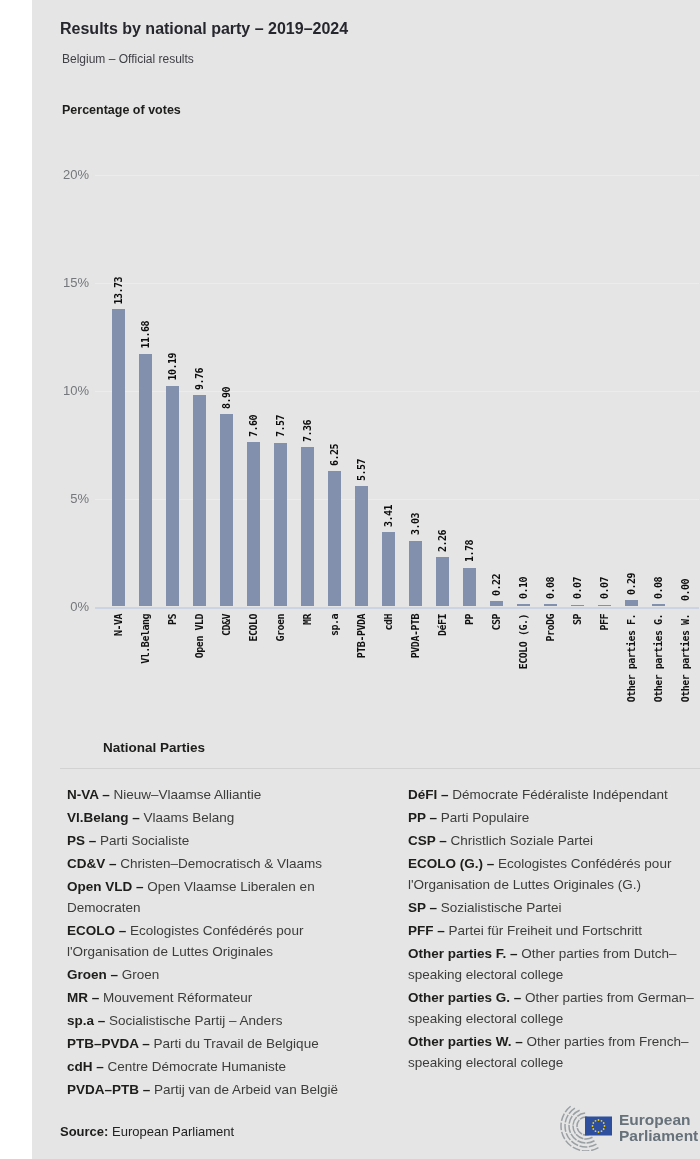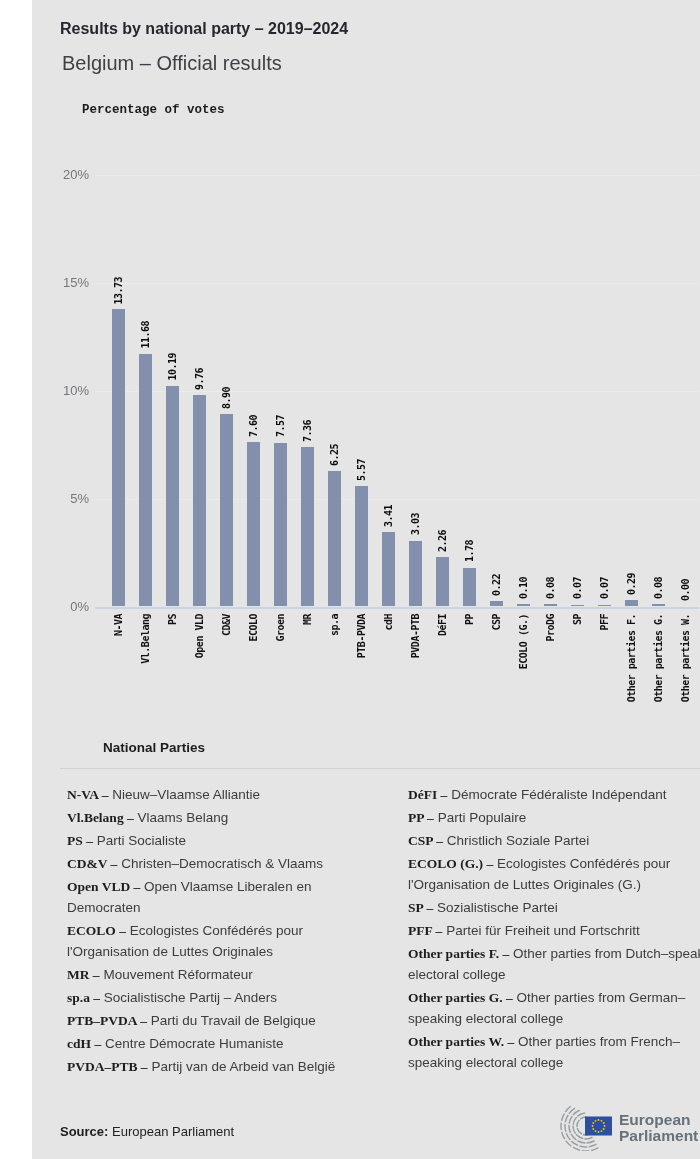--- a/index.html
+++ b/index.html
@@ -1,20 +1,20 @@
 <!DOCTYPE html>
 <html><head>
 <meta charset="utf-8">
 <style>
   html,body{margin:0;padding:0;background:#fff;}
   .page{position:relative;width:700px;height:1159px;background:#e5e5e5;overflow:hidden;
         font-family:"Liberation Sans",sans-serif;color:#1d1d1b;margin-left:32px;}
   .title{position:absolute;left:28px;top:20px;font-size:16px;font-weight:700;color:#26262e;}
-  .subtitle{position:absolute;left:30px;top:52px;font-size:20px;font-weight:400;color:#3f3f46;}
-  .axis-title{position:absolute;left:50px;top:103px;font-size:12.5px;font-weight:700;color:#1d1d1b;font-family:Liberation Mono, monospace;}
+  .subtitle{position:absolute;left:30px;top:52px;font-size:12px;font-weight:400;color:#3f3f46;}
+  .axis-title{position:absolute;left:30px;top:103px;font-size:12.5px;font-weight:700;color:#1d1d1b;}
 
   
   .plot{position:absolute;left:63px;top:175px;width:604px;height:432px;}
   .gridline{position:absolute;left:0;right:0;height:1px;background:#ececec;}
   .baseline{position:absolute;left:0;right:0;height:2px;background:#ccd3e2;}
   .ytick{position:absolute;right:610px;width:60px;text-align:right;font-size:13px;color:#74777b;}
   .bars{position:absolute;left:0;bottom:1px;right:0;padding-left:10px;display:flex;}
   .bar-col{width:27px;flex:0 0 27px;display:flex;flex-direction:column;
            justify-content:flex-end;align-items:center;}
   .vtext{writing-mode:vertical-rl;transform:rotate(180deg);white-space:nowrap;}
@@ -27,21 +27,21 @@
   .xlabel{font-family:"DejaVu Sans Mono",monospace;font-size:10px;font-weight:700;
           color:#111;letter-spacing:-0.5px;}
 
   
   .legend-heading{position:absolute;left:35px;top:740px;font-size:13.5px;font-weight:700;color:#1d1d1b;padding-left:36px;}
   .legend-divider{position:absolute;left:28px;right:25px;top:768px;border-top:1px solid #d2d2d2;}
   .legend-col{position:absolute;top:784px;font-size:13.5px;line-height:21px;color:#3c3c3b;}
   .legend-col.left{left:35px;width:308px;}
   .legend-col.right{left:376px;width:316px;}
   .legend-item{margin:0 0 2px 0;}
-  .legend-term{font-weight:700;color:#1d1d1b;font-family:Liberation Serif, serif;}
+  .legend-term{font-weight:700;color:#1d1d1b;}
 
   
   .source-line{position:absolute;left:28px;top:1124px;font-size:13px;color:#1d1d1b;}
   .source-label{font-weight:700;}
   .source-value{font-weight:400;color:#222;}
   .logo{position:absolute;right:22px;top:1103px;}
 </style>
 </head>
 <body>
 
@@ -226,20 +226,21 @@
 
   <div class="legend-heading">National Parties</div>
   <div class="legend-divider"></div>
   <div class="legend-col left" id="legend-left">
       <p class="legend-item"><span class="legend-term">N-VA –</span> <span class="legend-desc">Nieuw–Vlaamse Alliantie</span></p>
       <p class="legend-item"><span class="legend-term">Vl.Belang –</span> <span class="legend-desc">Vlaams Belang</span></p>
       <p class="legend-item"><span class="legend-term">PS –</span> <span class="legend-desc">Parti Socialiste</span></p>
       <p class="legend-item"><span class="legend-term">CD&amp;V –</span> <span class="legend-desc">Christen–Democratisch &amp; Vlaams</span></p>
       <p class="legend-item"><span class="legend-term">Open VLD –</span> <span class="legend-desc">Open Vlaamse Liberalen en Democraten</span></p>
       <p class="legend-item"><span class="legend-term">ECOLO –</span> <span class="legend-desc">Ecologistes Confédérés pour l'Organisation de Luttes Originales</span></p>
+      <p class="legend-item"><span class="legend-term">Groen –</span> <span class="legend-desc">Groen</span></p>
       <p class="legend-item"><span class="legend-term">MR –</span> <span class="legend-desc">Mouvement Réformateur</span></p>
       <p class="legend-item"><span class="legend-term">sp.a –</span> <span class="legend-desc">Socialistische Partij – Anders</span></p>
       <p class="legend-item"><span class="legend-term">PTB–PVDA –</span> <span class="legend-desc">Parti du Travail de Belgique</span></p>
       <p class="legend-item"><span class="legend-term">cdH –</span> <span class="legend-desc">Centre Démocrate Humaniste</span></p>
       <p class="legend-item"><span class="legend-term">PVDA–PTB –</span> <span class="legend-desc">Partij van de Arbeid van België</span></p>
     </div>
   <div class="legend-col right" id="legend-right">
       <p class="legend-item"><span class="legend-term">DéFI –</span> <span class="legend-desc">Démocrate Fédéraliste Indépendant</span></p>
       <p class="legend-item"><span class="legend-term">PP –</span> <span class="legend-desc">Parti Populaire</span></p>
       <p class="legend-item"><span class="legend-term">CSP –</span> <span class="legend-desc">Christlich Soziale Partei</span></p>

